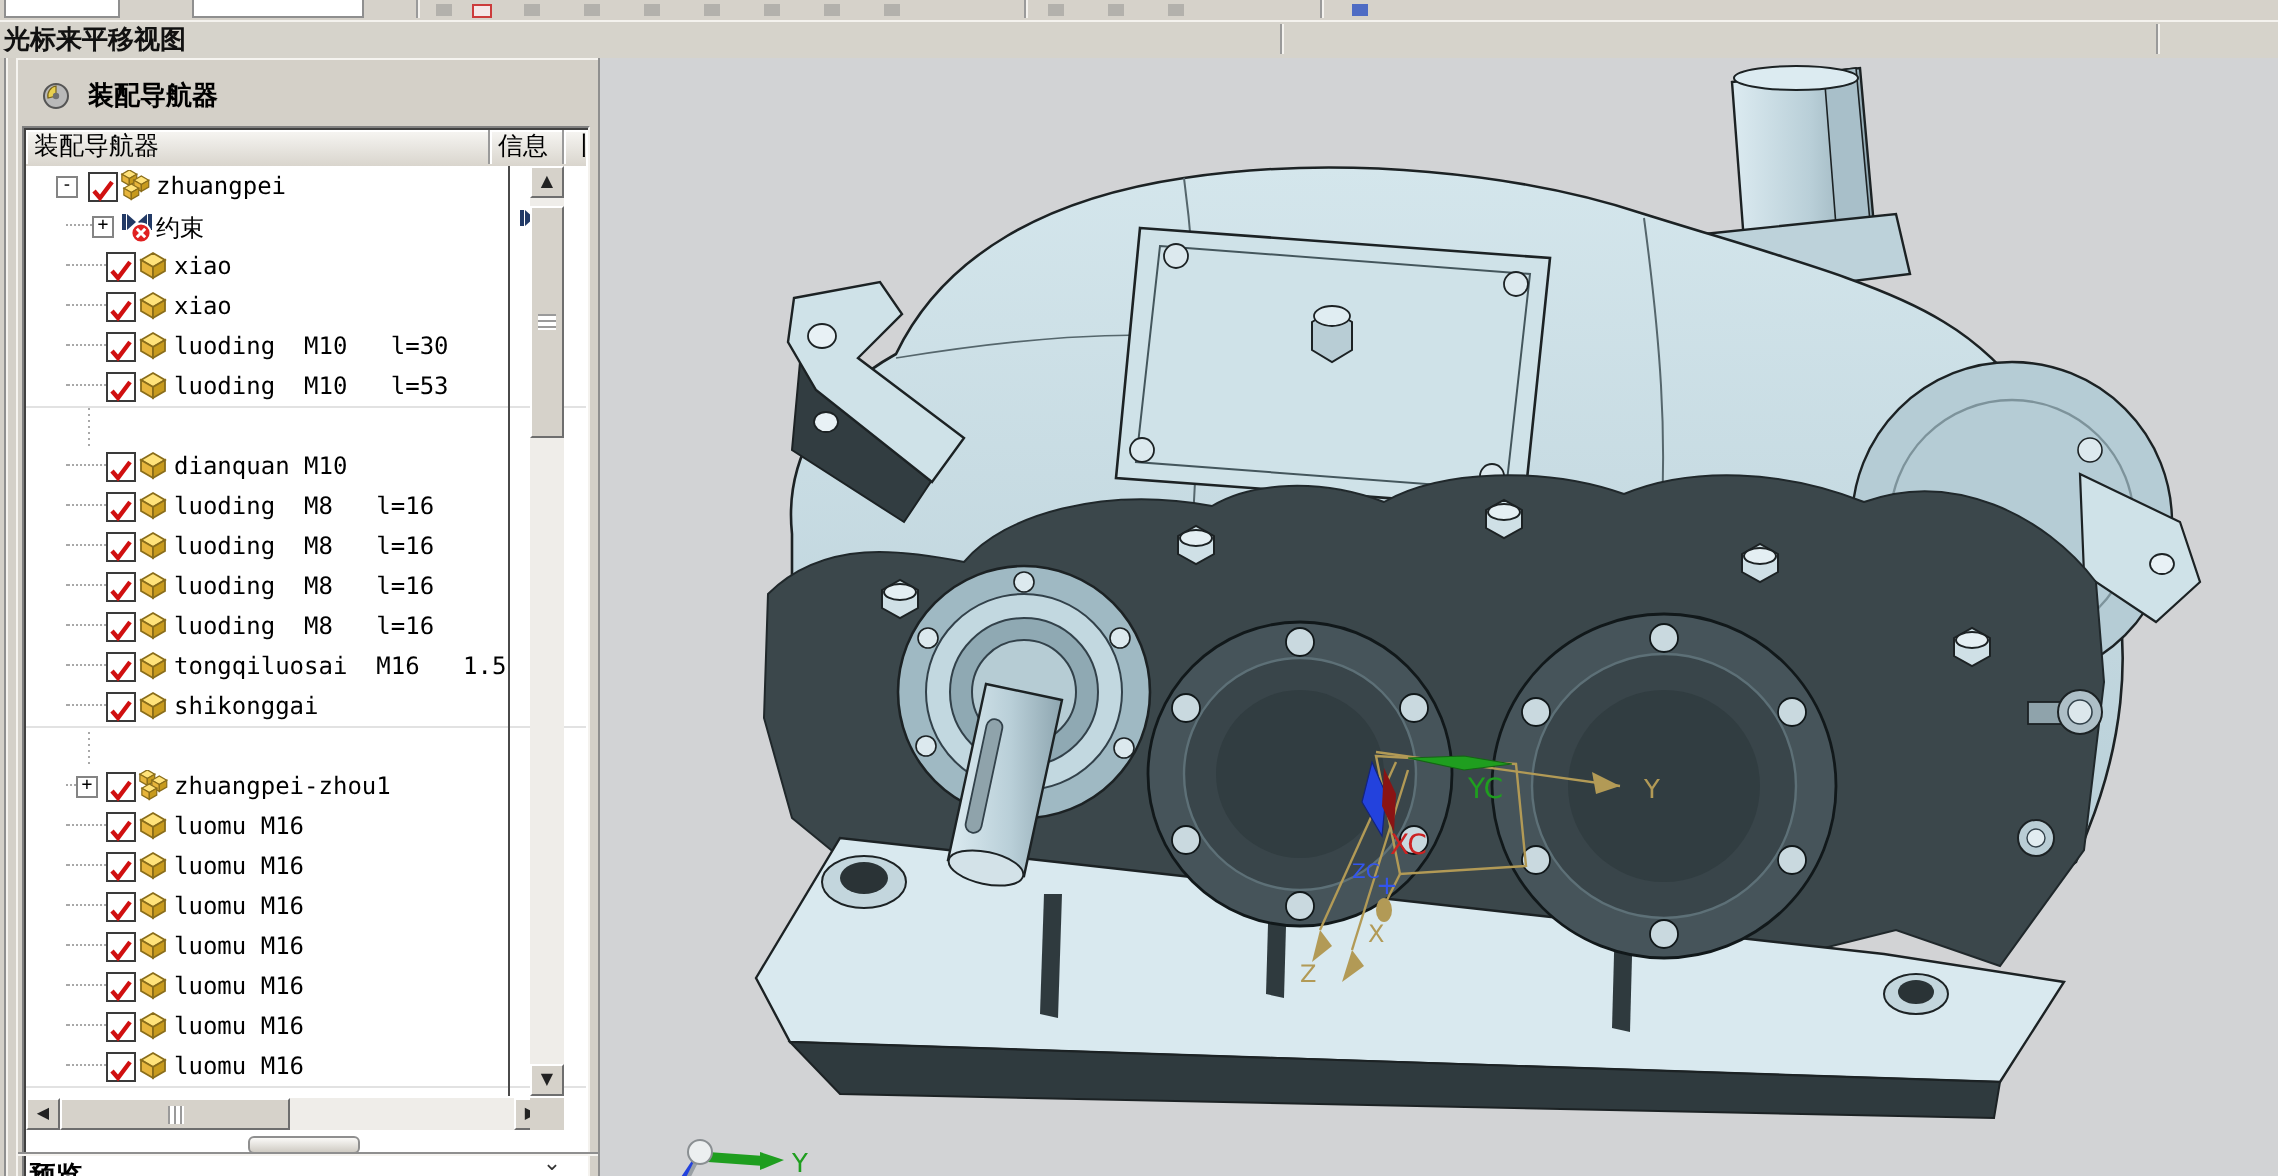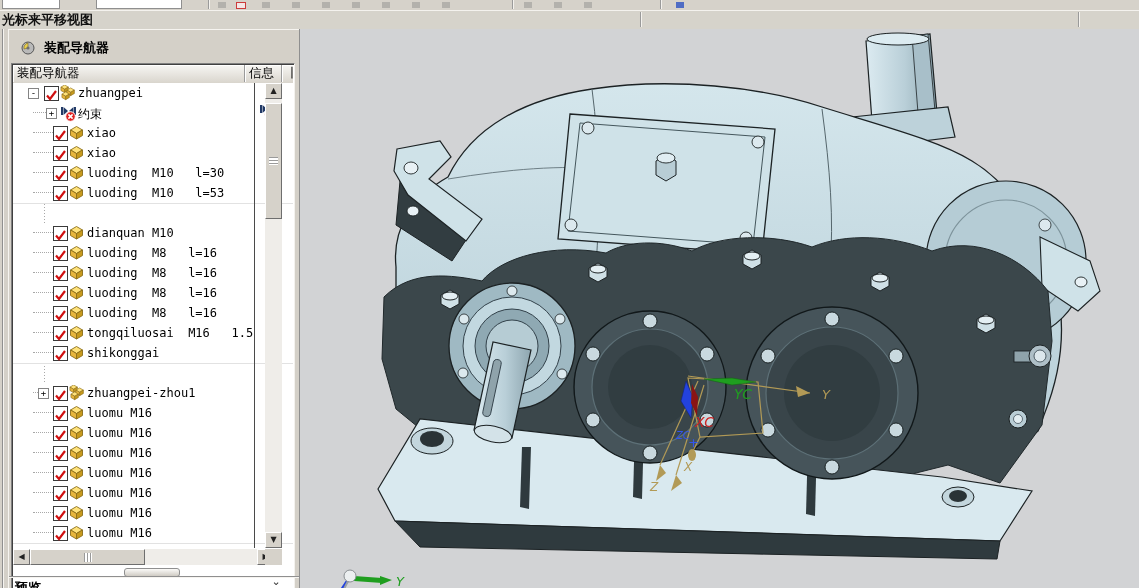--- a/index.html
+++ b/index.html
@@ -72,21 +72,21 @@
   
   .splitgrip{position:absolute;left:115px;top:538px;width:54px;height:7px;background:linear-gradient(#fbfaf8,#cfcbc3);
              border:1px solid #8f8f8f;border-radius:3px;}
   .prevbar{position:absolute;left:0px;top:546px;width:290px;height:13px;border-top:1px solid #8f8f8f;
            box-shadow:0 1px 0 #f6f4f0 inset;}
   .prevbar .pl{position:absolute;left:6px;top:2px;font-size:13px;font-weight:bold;color:#000;}
   .prevbar .chev{position:absolute;left:258px;top:0px;width:18px;height:12px;color:#333;font-size:11px;line-height:10px;text-align:center;}
 
   
   .viewport{position:absolute;left:299px;top:29px;width:840px;height:559px;background:#d2d3d5;
-            border-left:1px solid #8f8f8f;font-style:italic;}
+            border-left:1px solid #8f8f8f;}
   .viewport svg{display:block;}
   text.wcs{font-family:"DejaVu Sans",sans-serif;}
 </style>
 </head>
 <body>
 
 <div class="toolstrip">
   <div class="combo" style="left:2px;width:56px"></div>
   <div class="combo" style="left:96px;width:84px"></div>
   <div class="sep" style="left:208px"></div>

